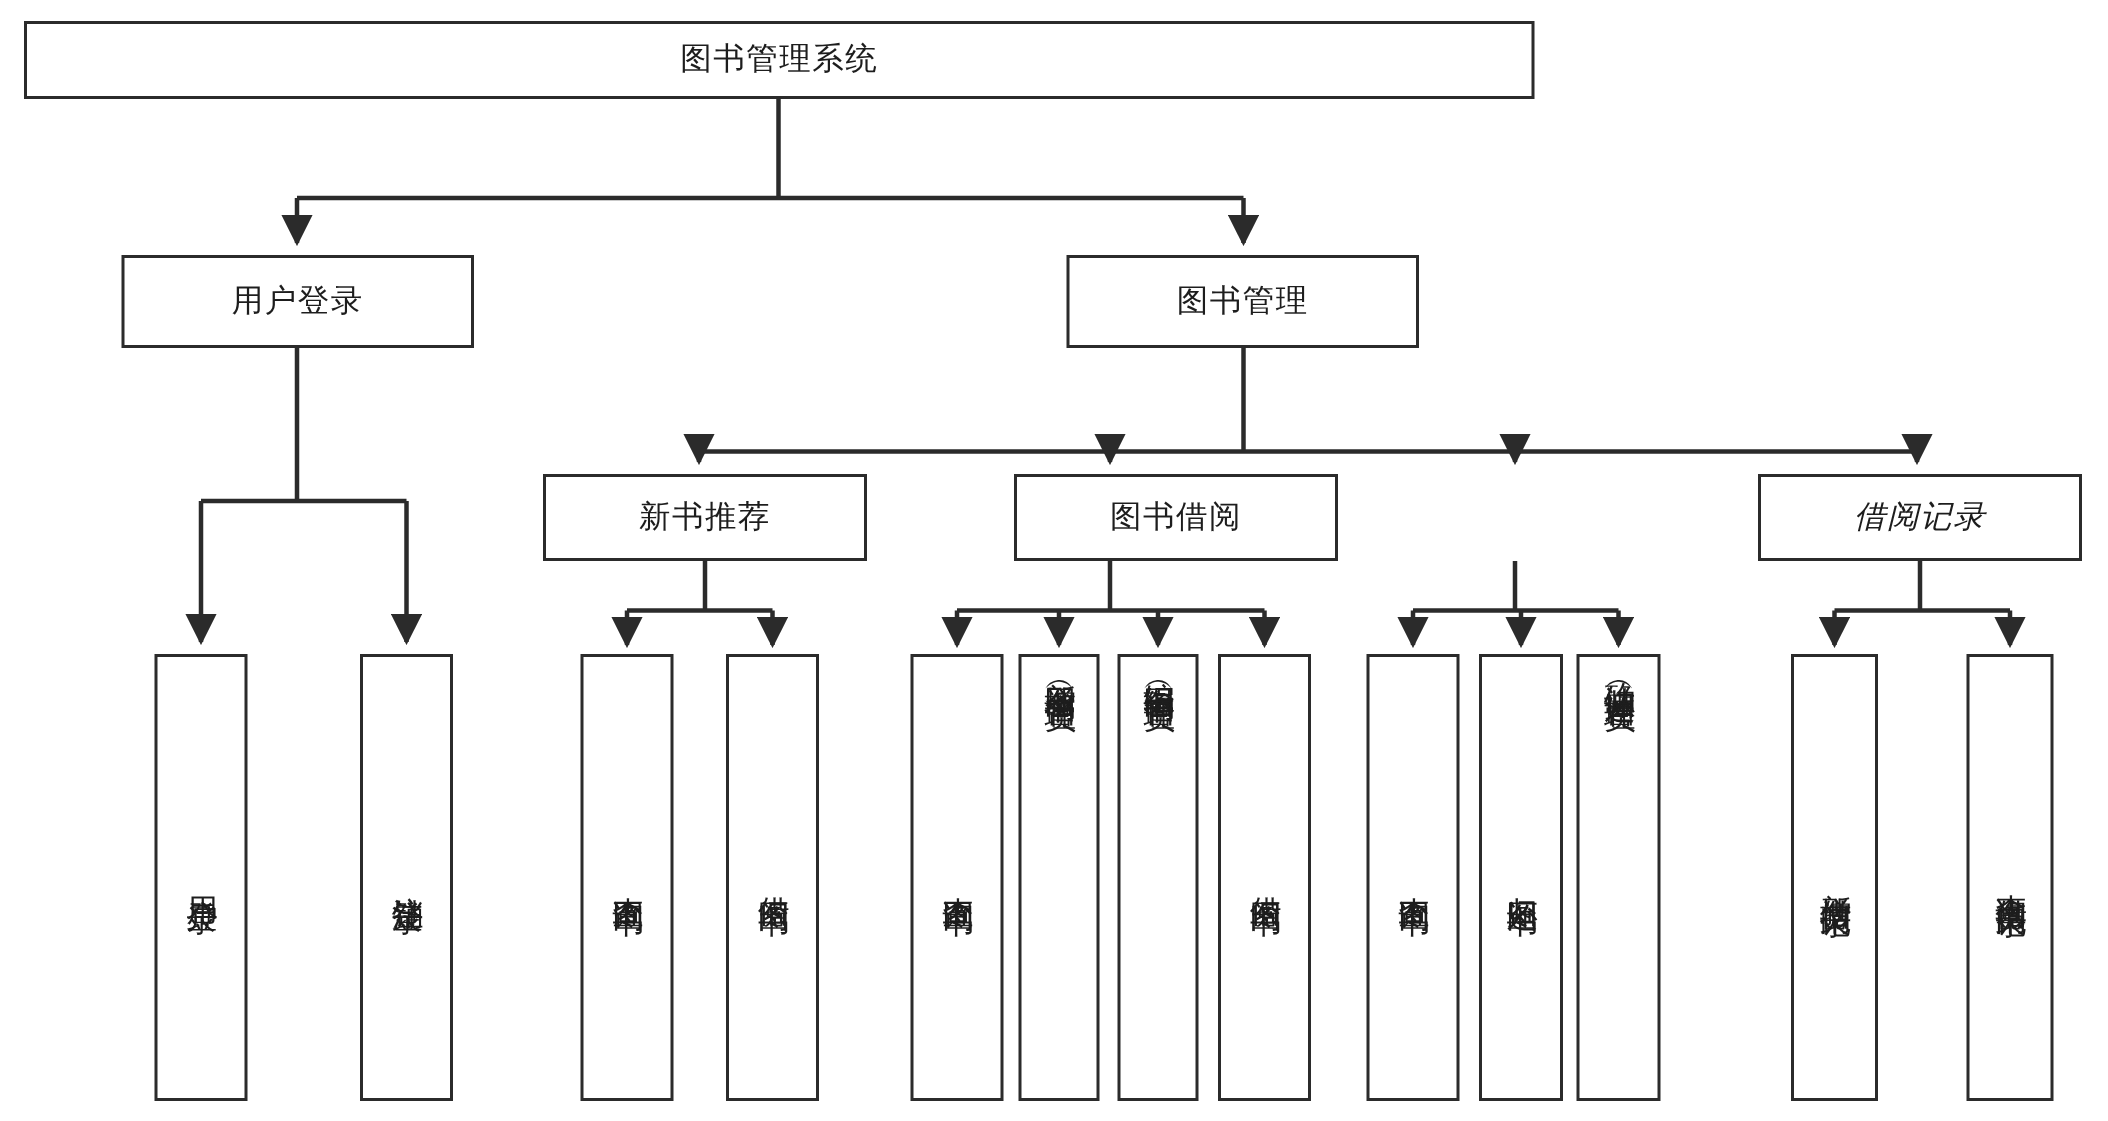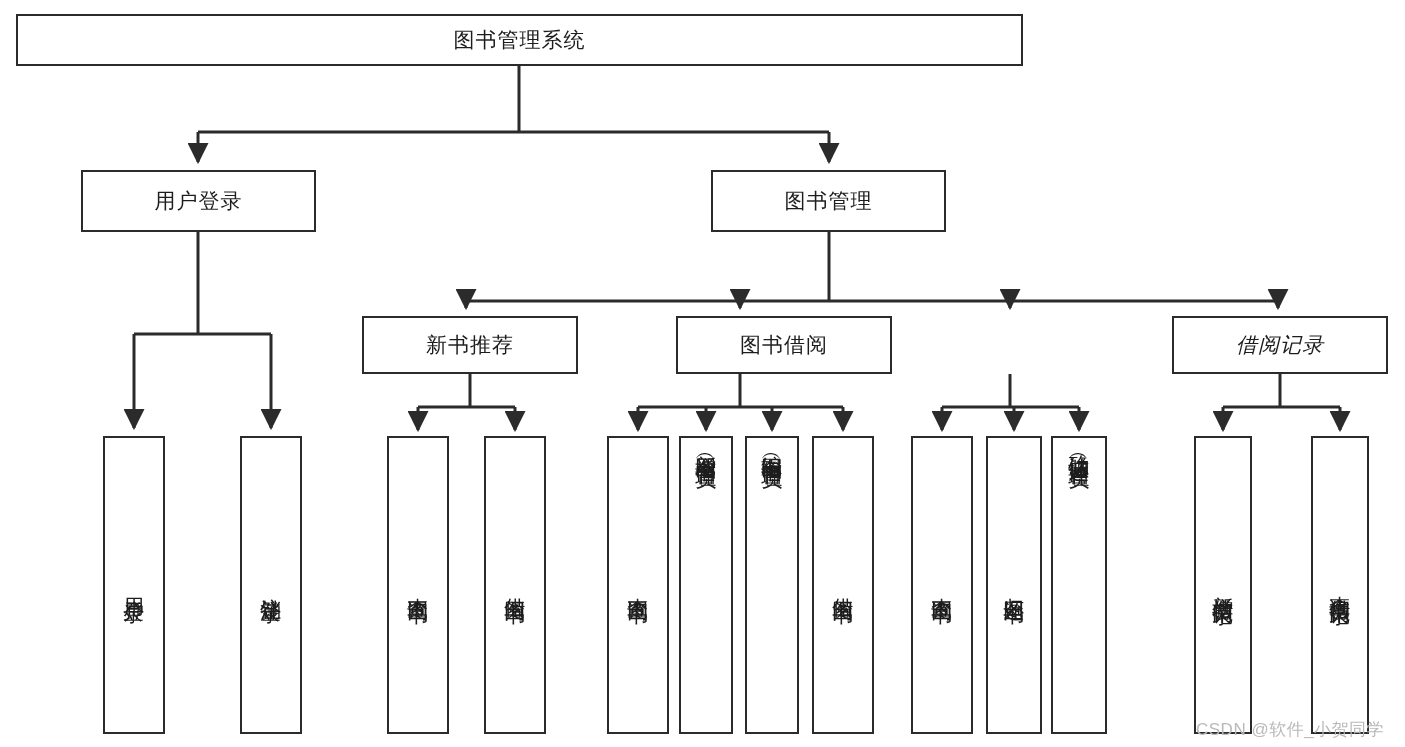--- a/index.html
+++ b/index.html
@@ -181,15 +181,14 @@
   <div class="node leaf top-text" style="left:1051px;top:436px;width:56px;height:298px;">
     <span class="node-label">确认归还（管理员）</span>
   </div>
   <div class="node leaf center-text" style="left:1194px;top:436px;width:58px;height:298px;">
     <span class="node-label">新增借阅记录</span>
   </div>
   <div class="node leaf center-text" style="left:1311px;top:436px;width:58px;height:298px;">
     <span class="node-label">查询借阅记录</span>
   </div>
 
-  <div class="watermark" style="left:1196px;top:718px;">CSDN @软件_小贺同学</div>
 
 </div>
 
 </body></html>

